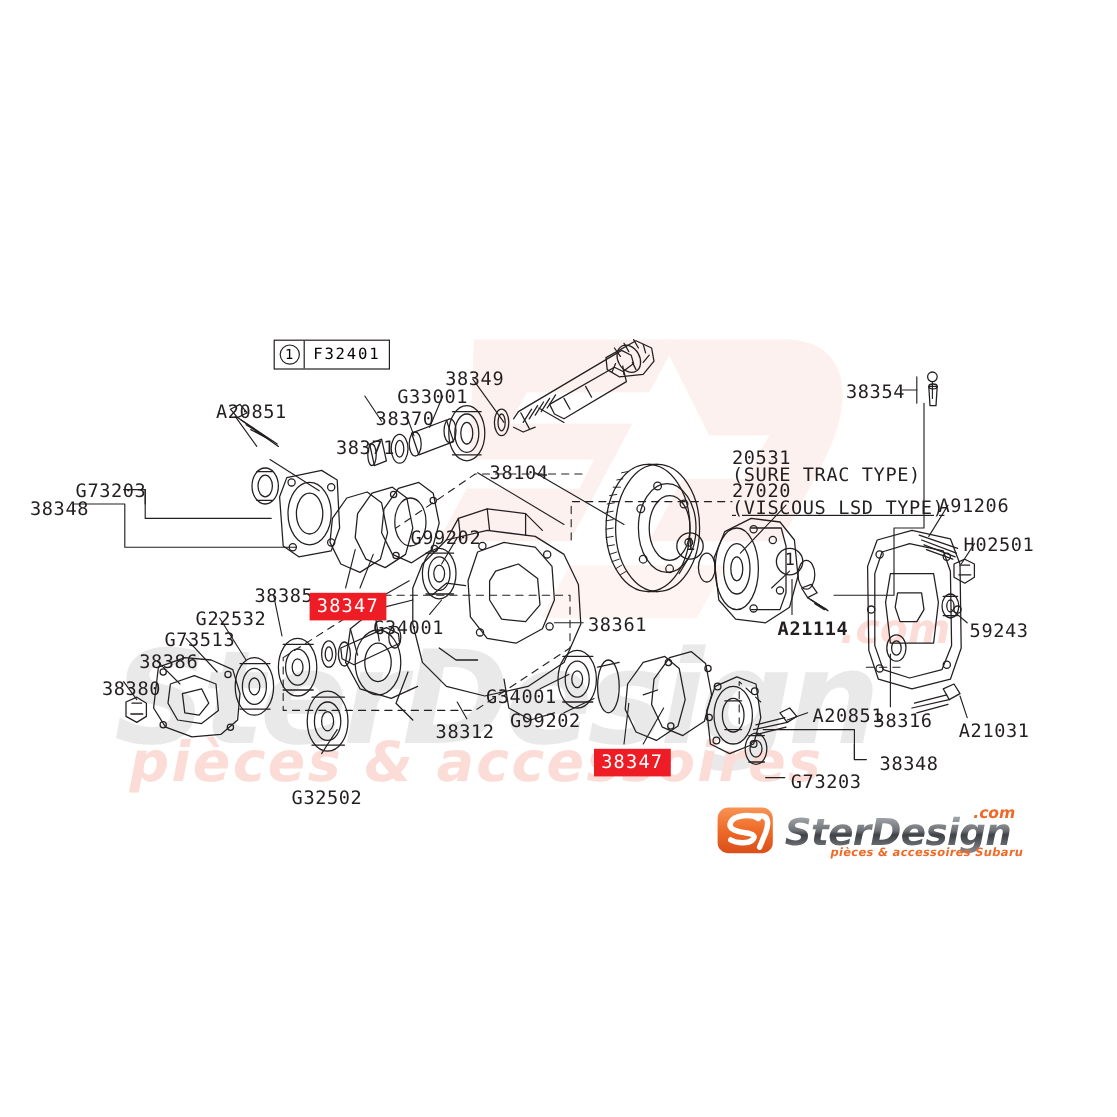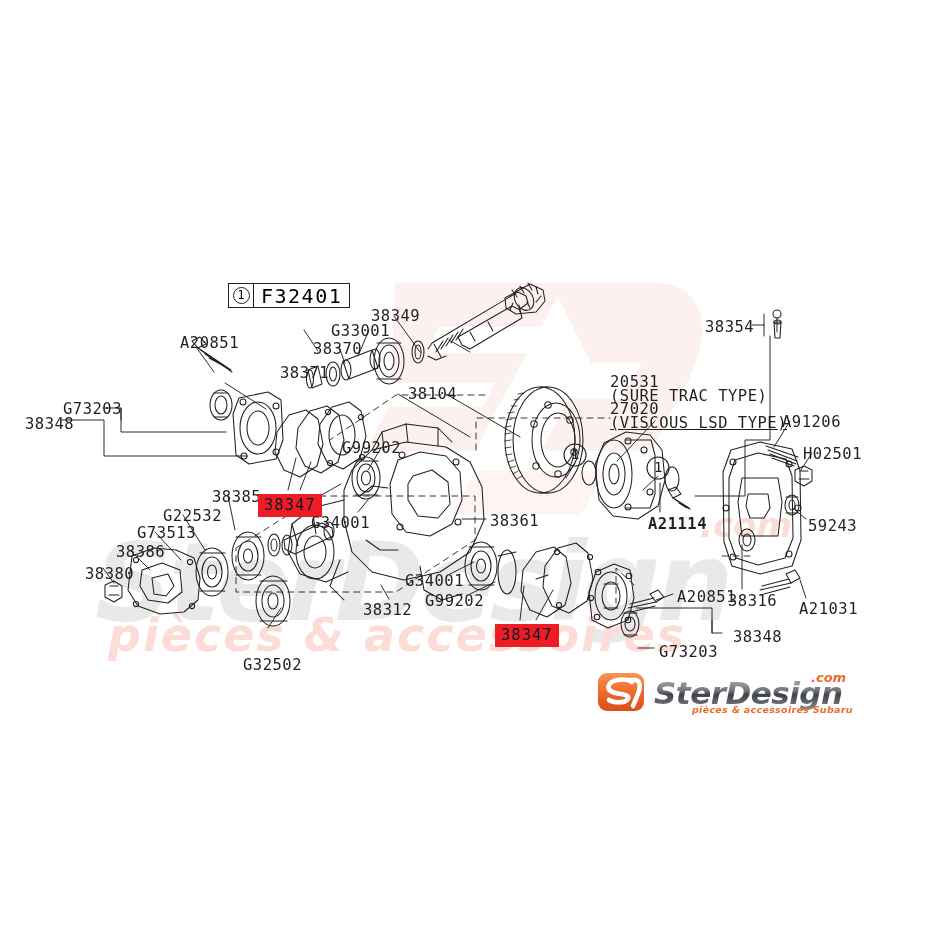--- a/index.html
+++ b/index.html
@@ -24,33 +24,33 @@
           font-family:"DejaVu Sans","Liberation Sans",sans-serif;
           font-style:italic;font-weight:700;font-size:34px;color:#fbdcd6;}
 
   
   #art{position:absolute;inset:0;z-index:2;}
   #art svg{display:block;}
 
   
   .lbl{position:absolute;z-index:4;font-size:15.5px;color:#231f20;
        white-space:nowrap;letter-spacing:.5px;line-height:1.18;}
-  .lbl.hl{background:#ee1c25;color:#0f172a;padding:2px 6px 3px 6px;
+  .lbl.hl{background:#ee1c25;color:#ffffff;padding:2px 6px 3px 6px;
           font-weight:400;letter-spacing:1px;}
 
   
   #hdr{position:absolute;left:228px;top:283px;z-index:5;
        border:1.6px solid #231f20;background:#fff;
        display:flex;align-items:center;height:23px;}
   #hdr .cell-a{display:flex;align-items:center;justify-content:center;
        width:24px;height:100%;border-right:1.6px solid #231f20;}
   #hdr .circ{display:inline-flex;align-items:center;justify-content:center;
        width:15px;height:15px;border:1.4px solid #231f20;border-radius:50%;
        font-size:11.5px;line-height:1;}
-  #hdr .cell-b{padding:0 7px;font-size:20px;letter-spacing:1.5px;}
+  #hdr .cell-b{padding:0 7px;font-size:13px;letter-spacing:1.5px;}
 
   
   #logo{position:absolute;left:596px;top:668px;width:258px;height:50px;z-index:6;}
 </style>
 </head>
 <body>
 
 <div id="stage">
 
   <div id="watermark">

